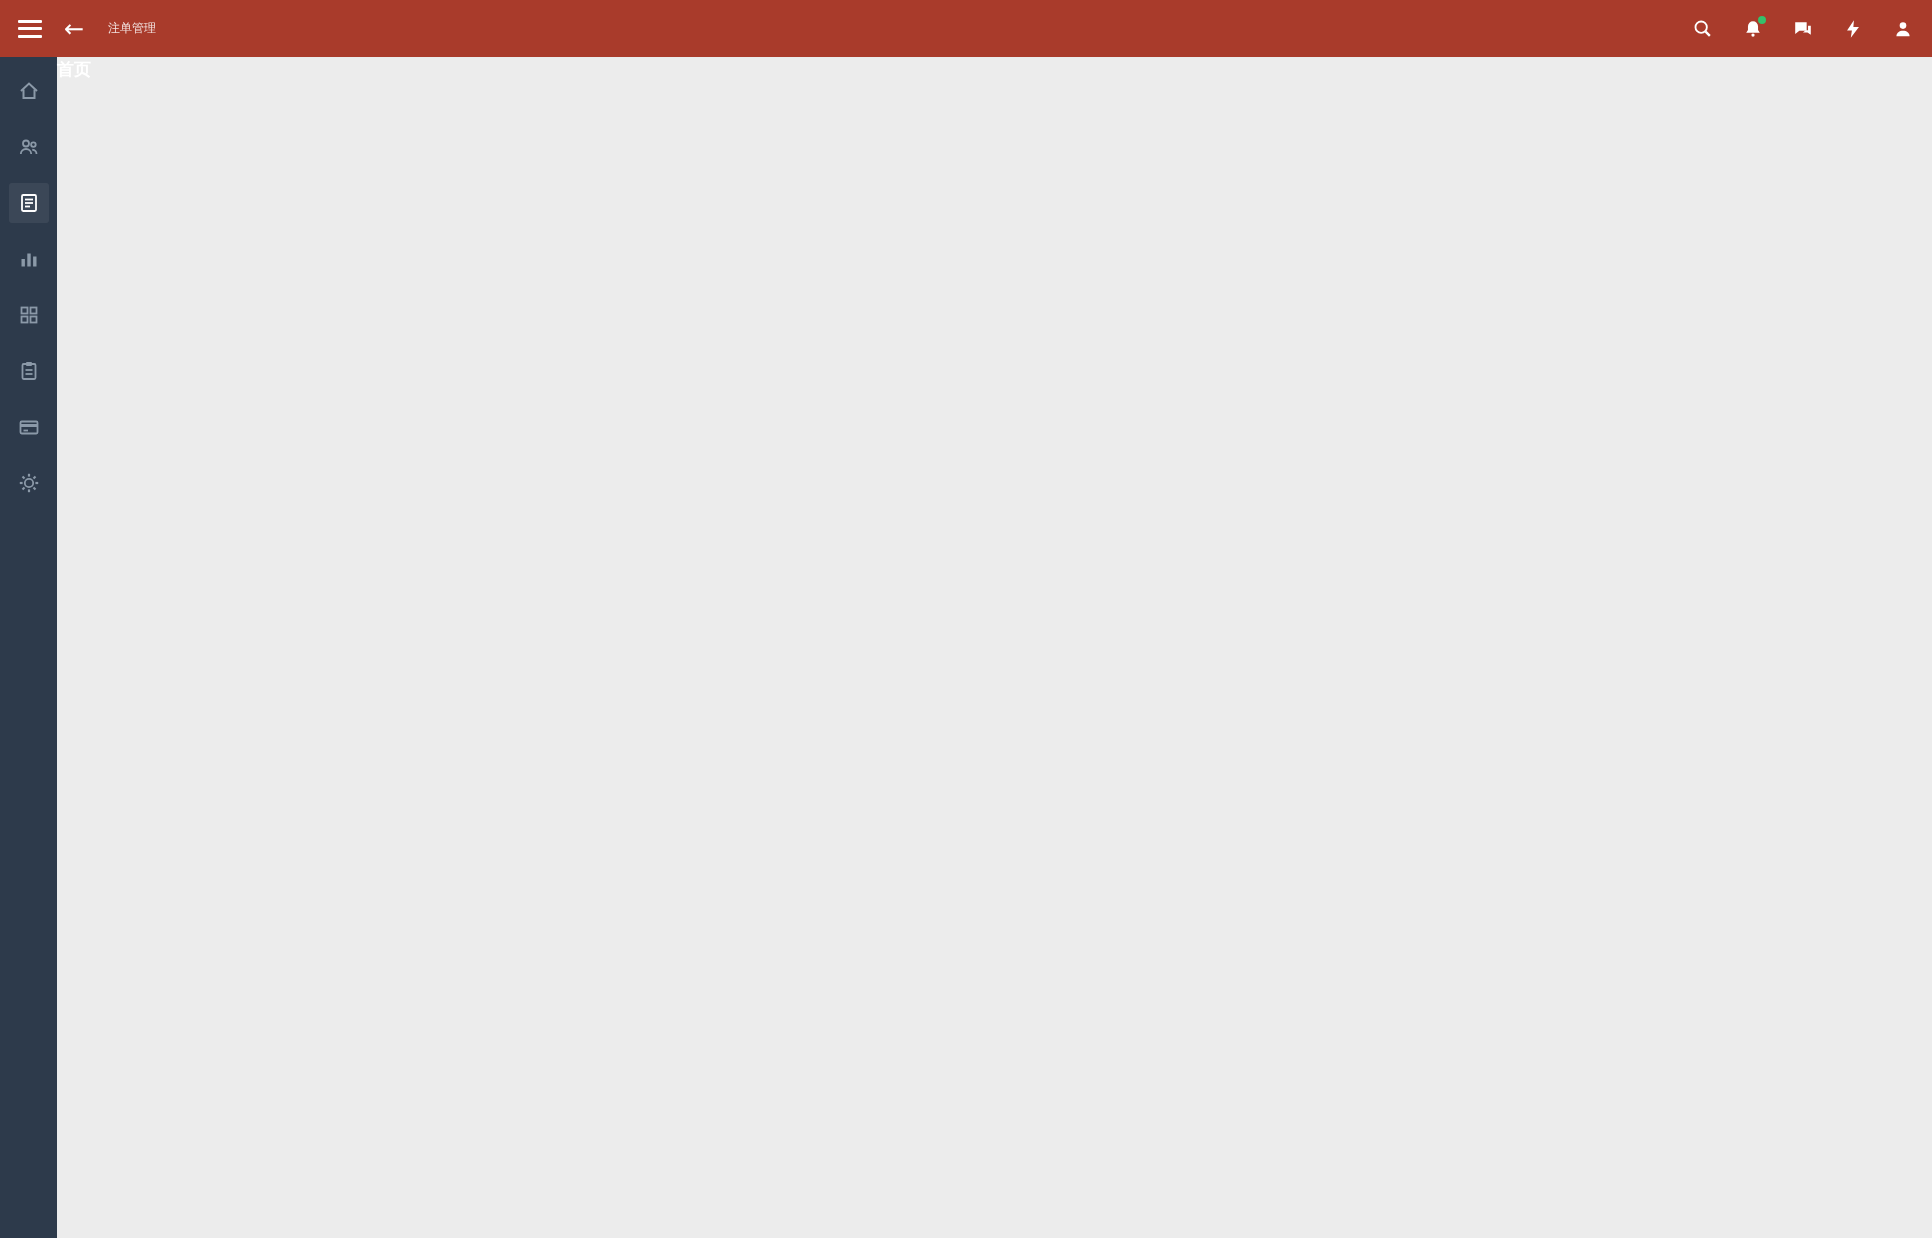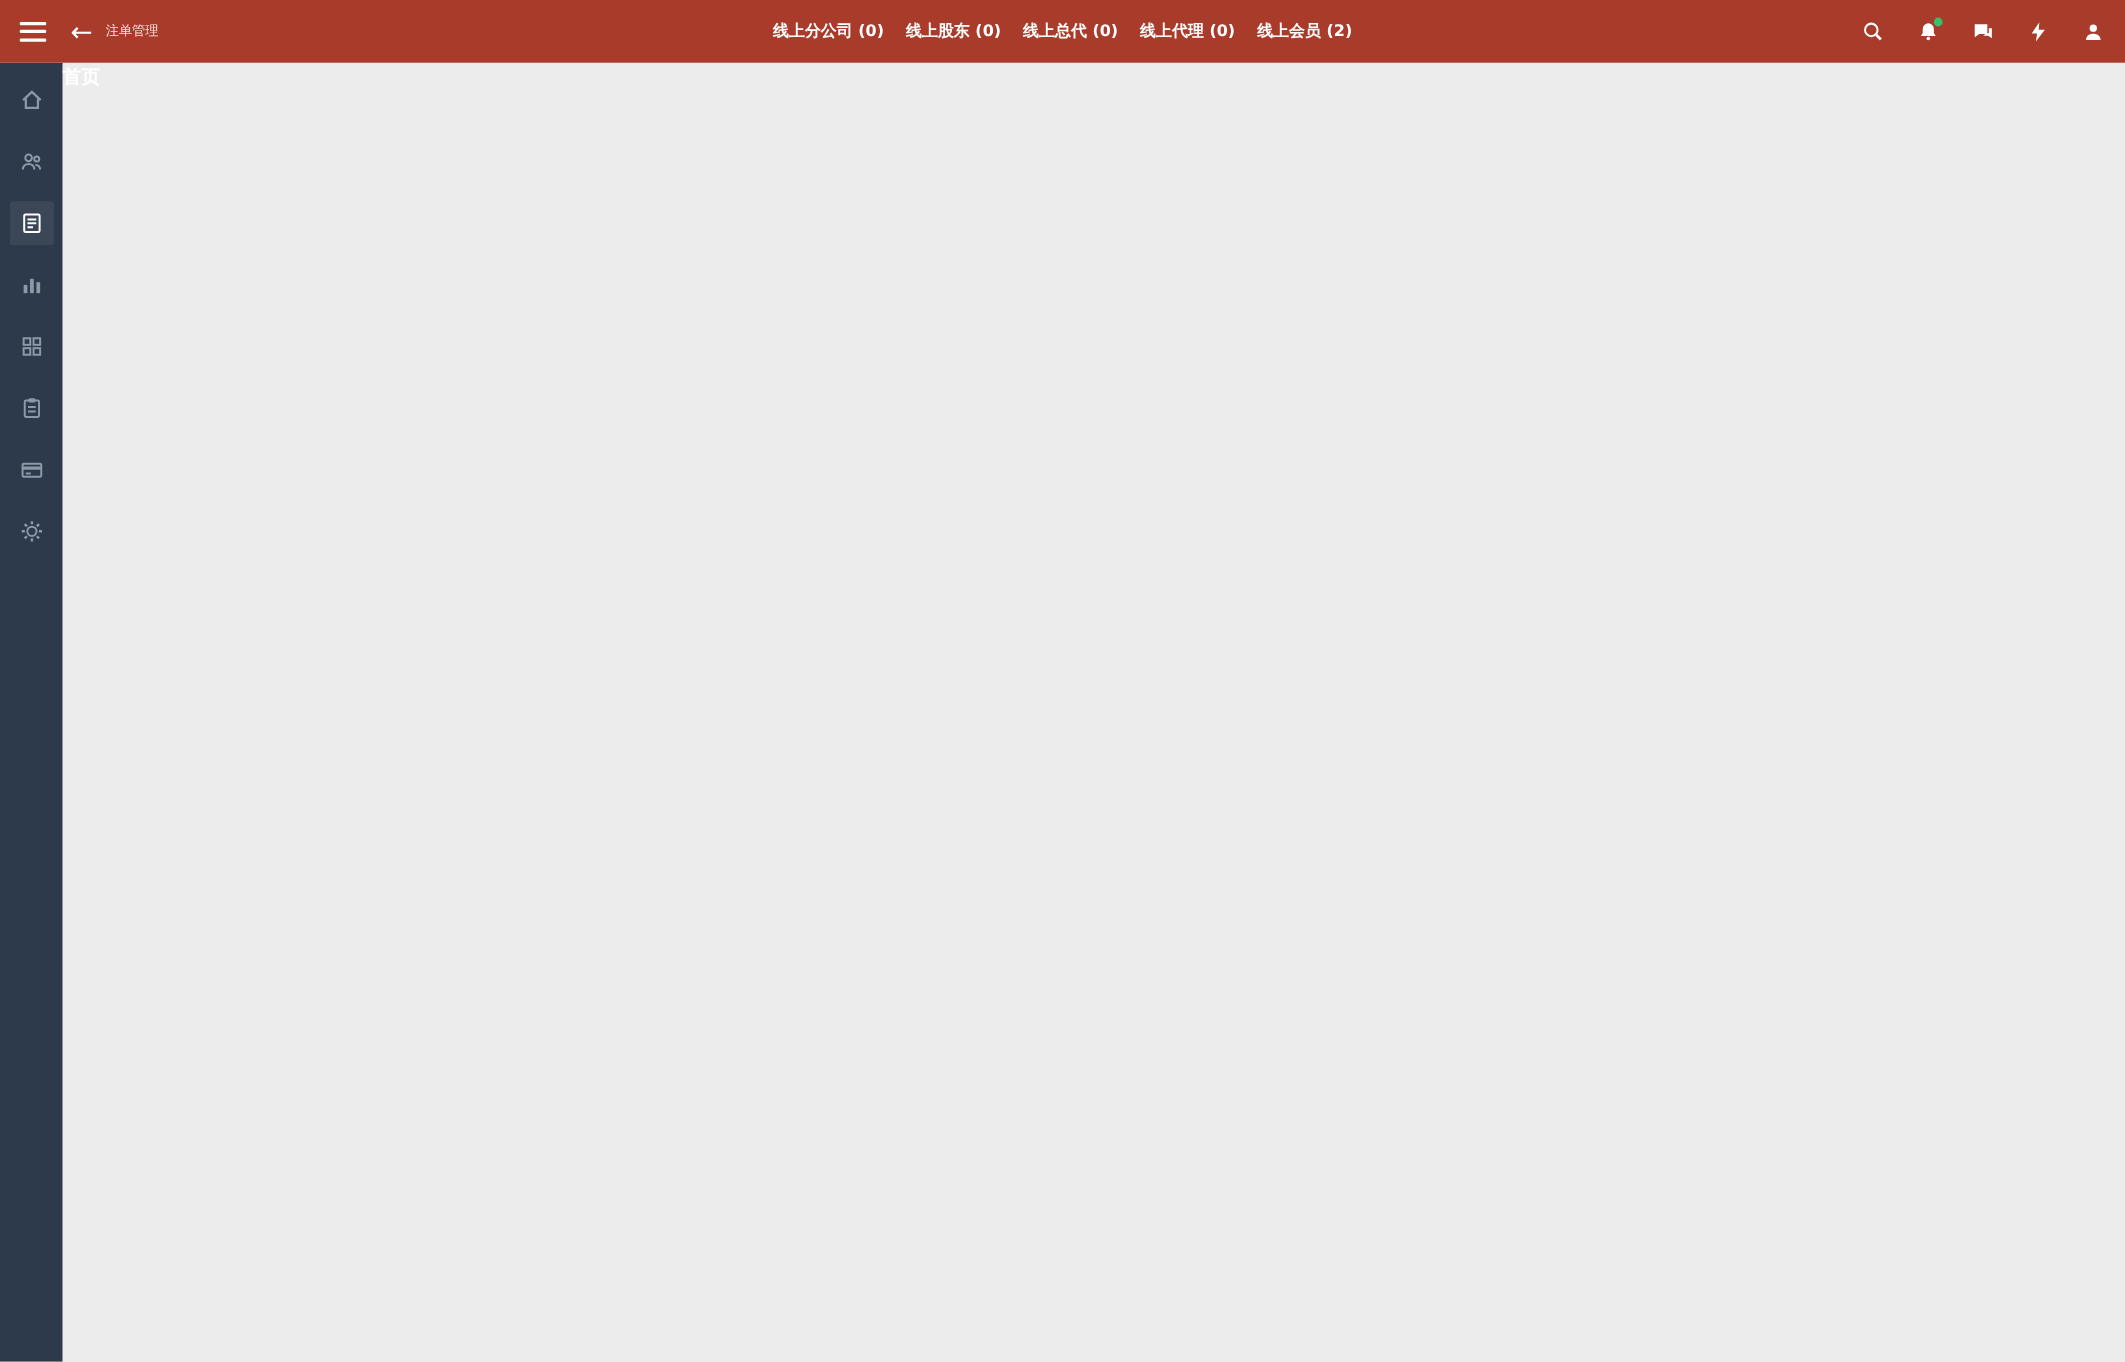--- a/index.html
+++ b/index.html
@@ -4,21 +4,21 @@
 <style>
   * { margin:0; padding:0; box-sizing:border-box; }
   html,body { width:1932px; height:1238px; }
   body { position:relative; font-family:"DejaVu Sans","Liberation Sans",sans-serif; background:#ececec; overflow:hidden; }
 
   
   .topbar { position:absolute; top:0; left:0; width:1932px; height:57px; background:var(--header-red); color:#fff; display:flex; align-items:center; z-index:6; }
   .burger { width:24px; height:18px; margin-left:18px; display:flex; flex-direction:column; justify-content:space-between; cursor:pointer; }
   .burger span { display:block; height:3px; background:#fff; border-radius:1px; }
   .backarrow { margin-left:22px; font-size:24px; line-height:1; cursor:pointer; }
-  .titleblock { margin-left:12px; }
+  .titleblock { margin-left:24px; }
   .titleblock .sub { font-size:12px; color:rgba(255,255,255,.85); }
   .titleblock .main { font-size:17px; font-weight:bold; margin-top:1px; }
   .topnav { position:absolute; left:0; right:0; display:flex; justify-content:center; gap:20px; pointer-events:none; }
   .topnav span { font-size:14.5px; font-weight:bold; cursor:pointer; pointer-events:auto; }
   .topicons { position:absolute; right:18px; display:flex; align-items:center; gap:28px; }
   .ticon { width:22px; height:22px; position:relative; cursor:pointer; color:#fff; }
   .ticon svg { width:22px; height:22px; display:block; }
   .greendot { position:absolute; top:-2px; right:-2px; width:8px; height:8px; border-radius:50%; background:#35c06b; }
 
   
@@ -86,27 +86,20 @@
   <div class="burger">
       <span></span>
       <span></span>
       <span></span>
     </div>
   <div class="backarrow">←</div>
   <div class="titleblock">
     <div class="sub">注单管理</div>
     <div class="main">首页</div>
   </div>
-  <div class="topnav">
-      <span>线上分公司 (0)</span>
-      <span>线上股东 (0)</span>
-      <span>线上总代 (0)</span>
-      <span>线上代理 (0)</span>
-      <span>线上会员 (2)</span>
-    </div>
   <div class="topicons">
     <div class="ticon">
       <svg viewBox="0 0 24 24" fill="none" stroke="currentColor" stroke-width="2">
           <circle cx="10" cy="10" r="6.2"></circle>
           <line x1="14.8" y1="14.8" x2="19.5" y2="19.5" stroke-width="2.6"></line>
         </svg>
     </div>
     <div class="ticon">
       <svg viewBox="0 0 24 24" fill="currentColor">
           <path d="M12 3.5a5.5 5.5 0 0 0-5.5 5.5v4.2L4.6 16h14.8l-1.9-2.8V9A5.5 5.5 0 0 0 12 3.5z"></path>

